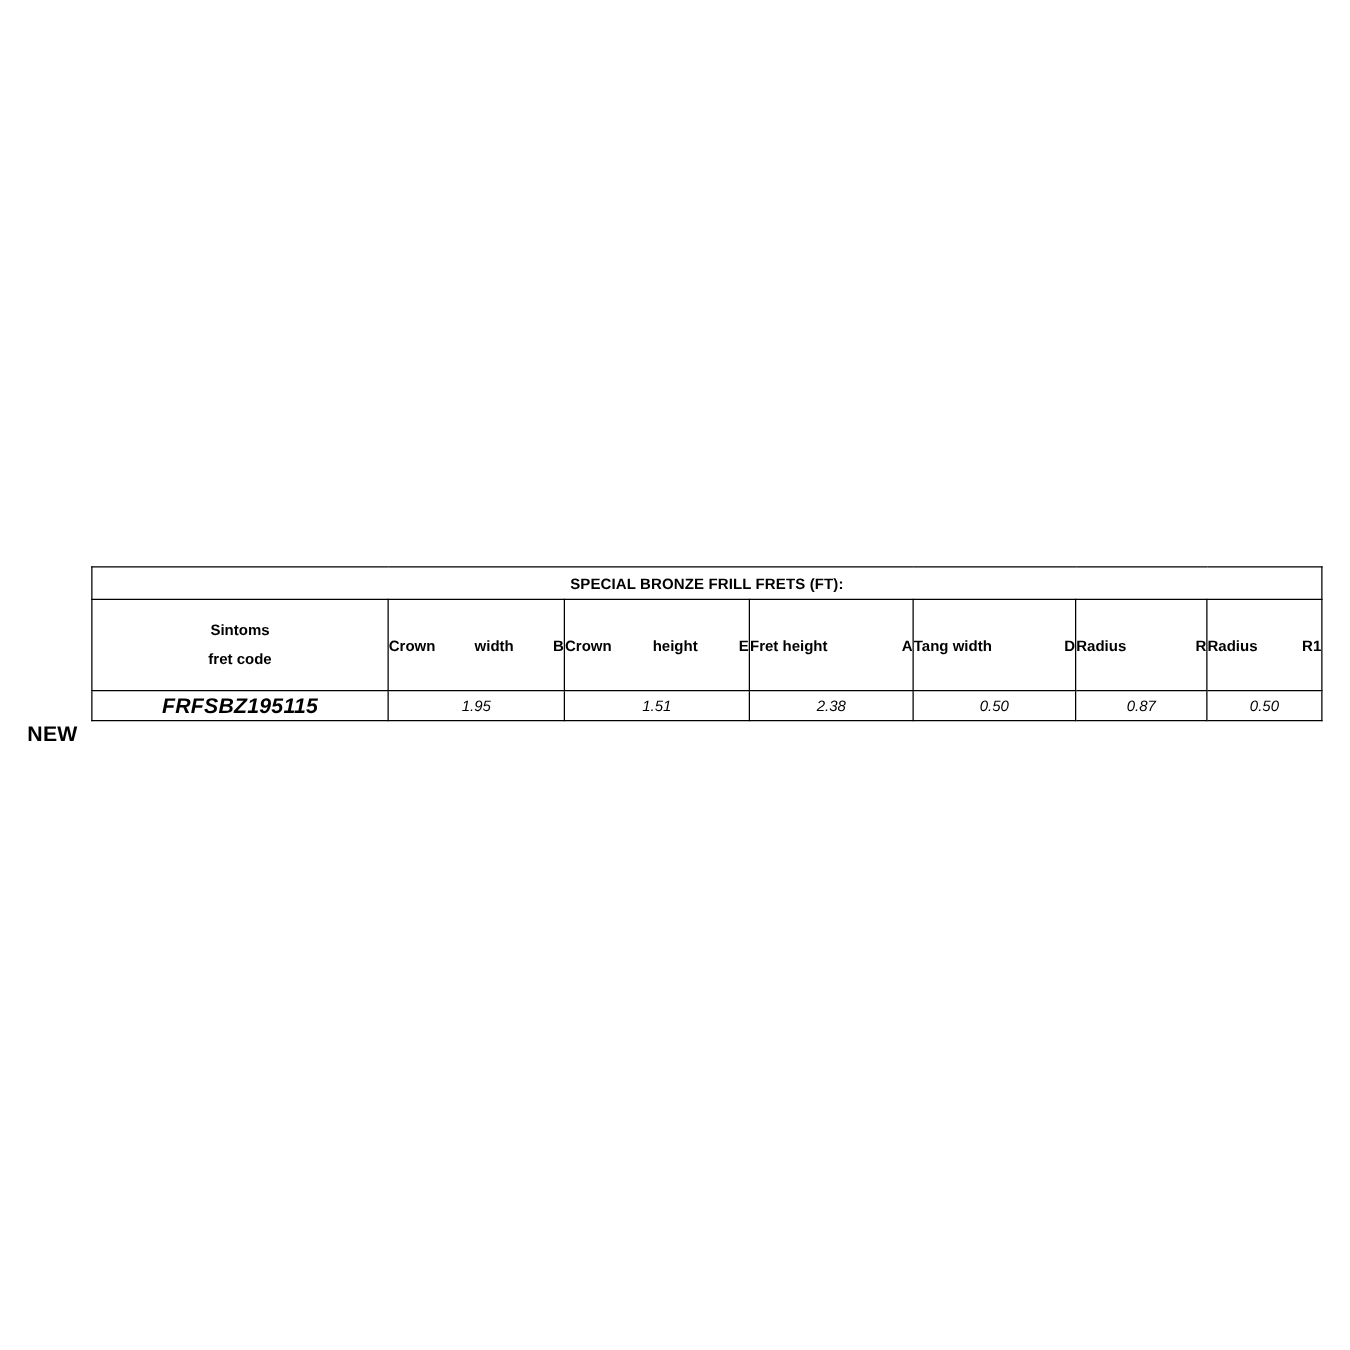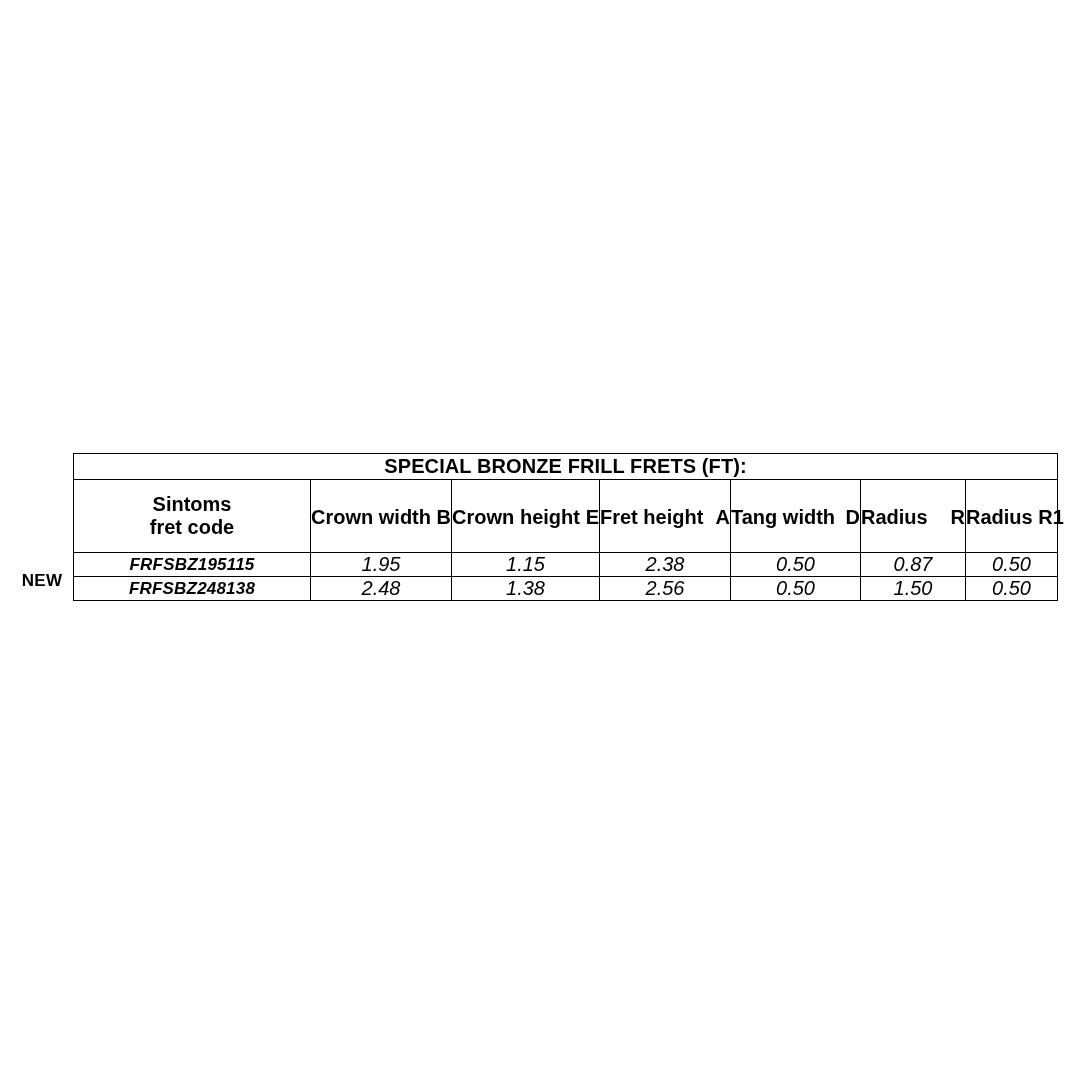--- a/index.html
+++ b/index.html
@@ -25,21 +25,21 @@
   }
 
   
   #new-flag {
     position: absolute;
     left: 13px;
     top: 572px;
     width: 58px;
     height: 24px;
     display: flex;
-    align-items: flex-start;
+    align-items: flex-end;
     justify-content: center;
     font-size: 17px;
     font-weight: bold;
     letter-spacing: 0.2px;
     line-height: 1;
   }
 
   
   #fret-table-wrap {
     position: absolute;
@@ -55,21 +55,21 @@
     background: #ffffff;
   }
 
   table.spec td,
   table.spec th {
     border: 1.6px solid #000000;
     padding: 0;
     margin: 0;
     text-align: center;
     vertical-align: middle;
-    font-size: 20px;
+    font-size: 12px;
     color: #000000;
     background: #ffffff;
   }
 
   
   .r-title td {
     height: 25px;
     font-size: 17px;
     font-weight: bold;
     letter-spacing: 0.1px;
@@ -214,34 +214,25 @@
               <span class="ln">Radius</span>
               <span class="ln blank">&nbsp;</span>
               <span class="ln">R1</span>
             </span>
           </td>
         </tr>
 
         <tr class="r-data">
           <td class="code-cell">FRFSBZ195115</td>
           <td>1.95</td>
-          <td>1.15</td>
+          <td>1.51</td>
           <td>2.38</td>
           <td>0.50</td>
           <td>0.87</td>
           <td>0.50</td>
         </tr>
 
-        <tr class="r-data">
-          <td class="code-cell">FRFSBZ248138</td>
-          <td>2.48</td>
-          <td>1.38</td>
-          <td>2.56</td>
-          <td>0.50</td>
-          <td>1.50</td>
-          <td>0.50</td>
-        </tr>
 
       </tbody>
     </table>
   </div>
 
 </div>
 
 </body></html>

